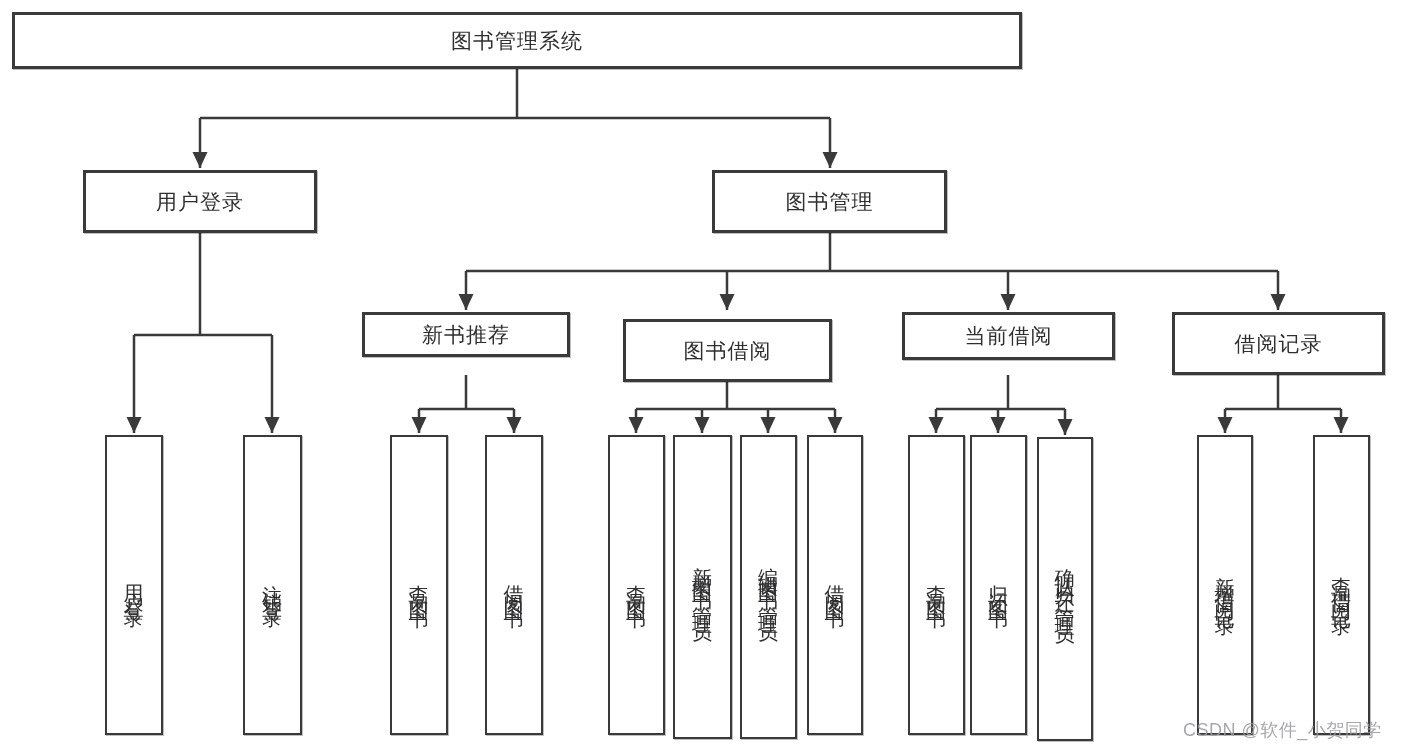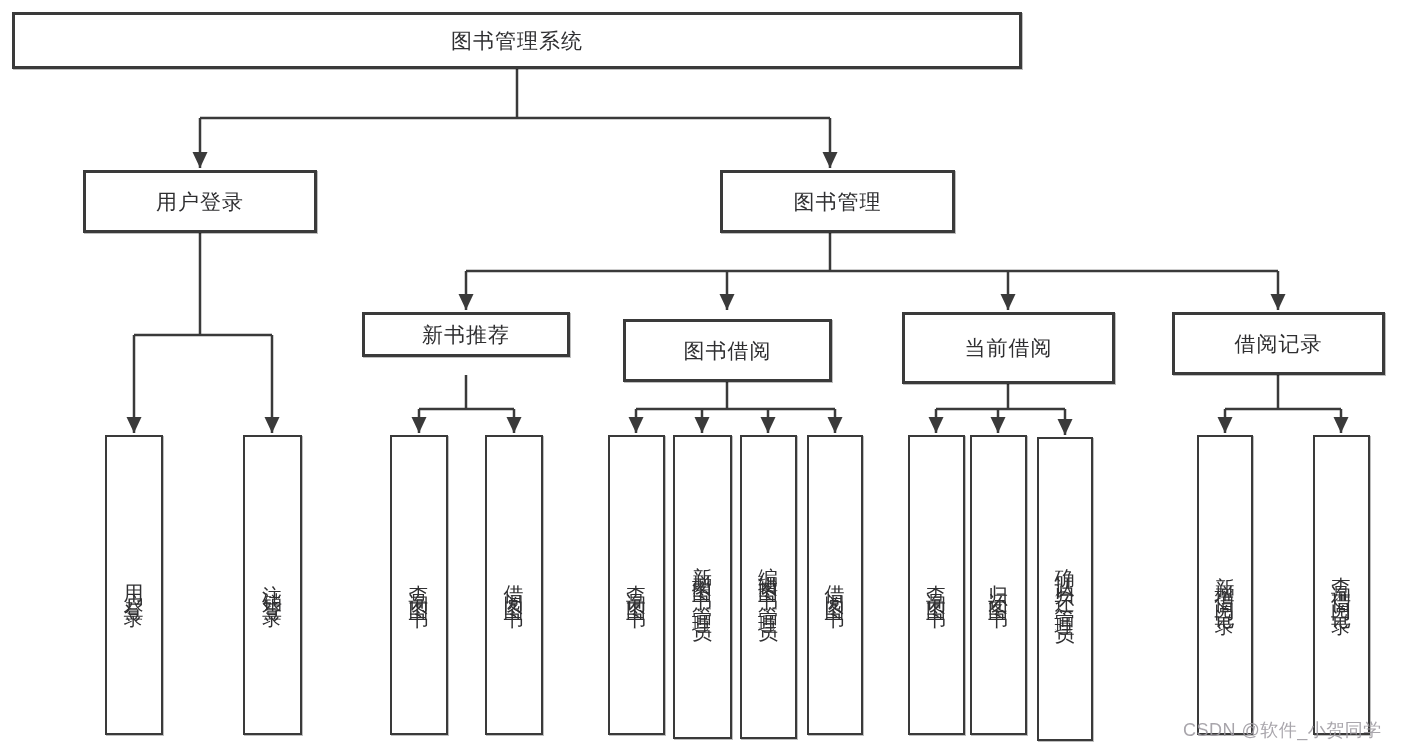--- a/index.html
+++ b/index.html
@@ -44,24 +44,24 @@
   .leaf .vtext {
     writing-mode: vertical-rl;
     text-orientation: mixed;
     letter-spacing: 8px;
     line-height: 1;
     white-space: nowrap;
   }
   
   .n-root      { left:  12px; top:  12px; width:1010px; height: 57px; }
   .n-login     { left:  83px; top: 170px; width: 234px; height: 63px; }
-  .n-mgmt      { left: 712px; top: 170px; width: 235px; height: 63px; margin-left: 8px; }
+  .n-mgmt      { left: 712px; top: 170px; width: 235px; height: 63px; }
   .n-newbooks  { left: 362px; top: 312px; width: 208px; height: 45px; }
   .n-borrow    { left: 623px; top: 319px; width: 209px; height: 63px; }
-  .n-current   { left: 902px; top: 312px; width: 213px; height: 72px; }
+  .n-current   { left: 902px; top: 312px; width: 213px; height: 48px; }
   .n-records   { left:1172px; top: 312px; width: 213px; height: 63px; }
 
   .n-l-userlogin { left: 105px; top: 435px; width: 58px; height: 300px; }
   .n-l-logout    { left: 243px; top: 435px; width: 59px; height: 300px; }
   .n-l-nbquery   { left: 390px; top: 435px; width: 58px; height: 300px; }
   .n-l-nbborrow  { left: 485px; top: 435px; width: 58px; height: 300px; }
   .n-l-bwquery   { left: 608px; top: 435px; width: 57px; height: 300px; }
   .n-l-bwadd     { left: 673px; top: 435px; width: 59px; height: 304px; }
   .n-l-bwedit    { left: 740px; top: 435px; width: 57px; height: 304px; }
   .n-l-bwborrow  { left: 807px; top: 435px; width: 56px; height: 300px; }

